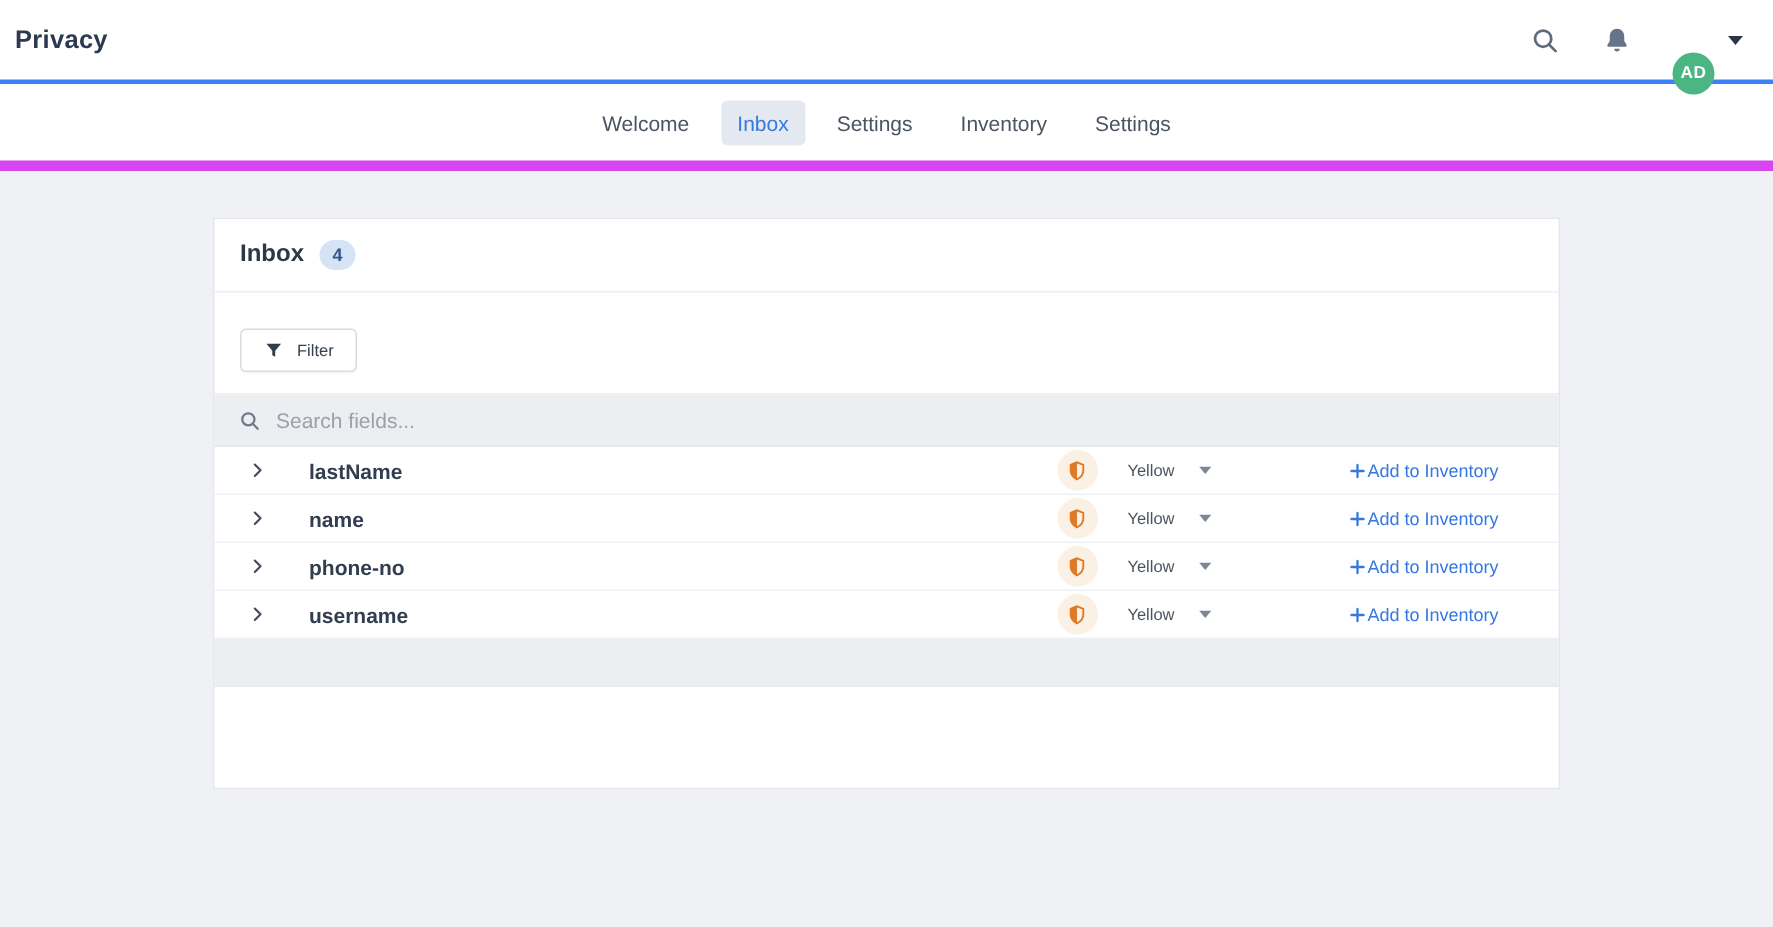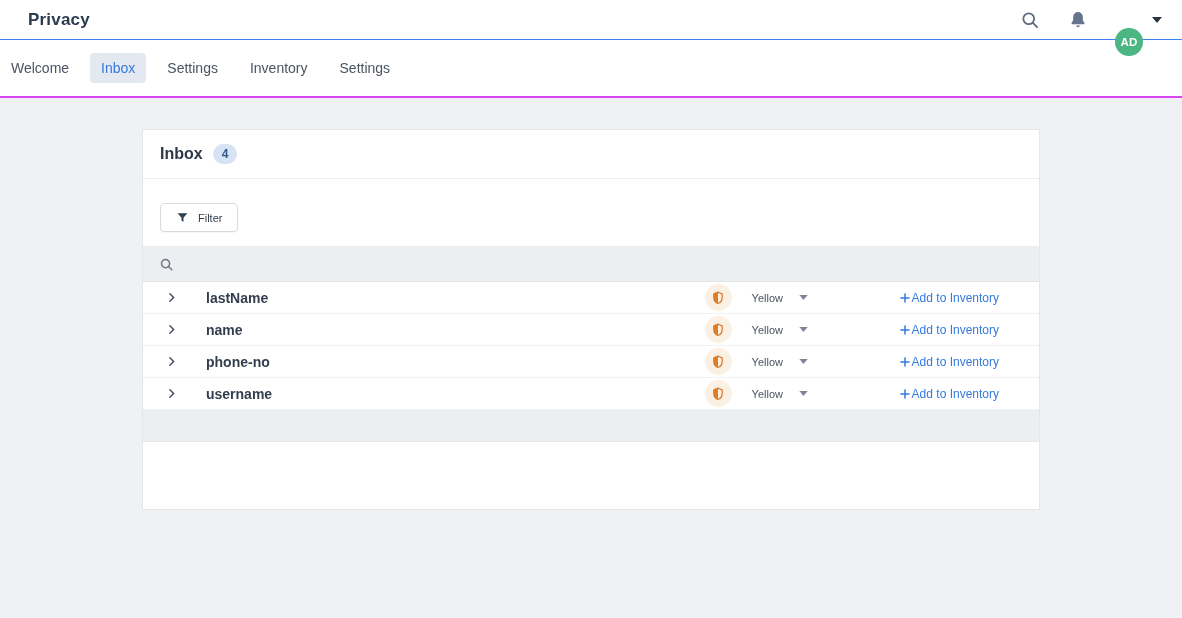--- a/index.html
+++ b/index.html
@@ -14,26 +14,26 @@
     --accent: #3579de;
     --avatar-green: #4bb583;
     --shield-orange: #dd7b28;
     --badge-bg: #d6e3f5;
     --badge-text: #2f5788;
     --tab-active-bg: #e4e9f1;
   }
 
   
   .app-header {
-    height: 40px;
+    height: 56px;
     background: #ffffff;
-    border-bottom: 1px solid #3b82f6;
-    display: flex;
-    align-items: center;
-    padding: 0 20px 0 28px;
+    border-bottom: 3px solid #3b82f6;
+    display: flex;
+    align-items: center;
+    padding: 0 20px 0 10px;
   }
   .app-title {
     font-size: 17px;
     font-weight: 700;
     color: #2c3a50;
     letter-spacing: 0.2px;
   }
   .header-right {
     margin-left: auto;
     display: flex;
@@ -57,24 +57,24 @@
     display: flex; align-items: center; justify-content: center;
     letter-spacing: 0.3px;
     margin-top: 45px;
   }
   .caret-down { color: #2b3644; display: flex; }
 
   
   .tab-bar {
     height: 58px;
     background: #ffffff;
-    border-bottom: 2px solid #d946ef;
-    display: flex;
-    align-items: center;
-    justify-content: flex-start;
+    border-bottom: 7px solid #d946ef;
+    display: flex;
+    align-items: center;
+    justify-content: center;
     gap: 10px;
   }
   .tab {
     font-size: 14px;
     color: #4a5462;
     padding: 7px 11px;
     border-radius: 4px;
     cursor: pointer;
     white-space: nowrap;
   }
@@ -272,20 +272,21 @@
       </button>
     </div>
 
     <div class="search-bar">
       <span class="search-glyph">
         <svg width="15" height="15" viewBox="0 0 24 24" fill="none" stroke="currentColor" stroke-width="2.4" stroke-linecap="round">
           <circle cx="10.5" cy="10.5" r="6.5"></circle>
             <line x1="15.5" y1="15.5" x2="20.5" y2="20.5"></line>
         </svg>
       </span>
+      <input class="search-input" type="text" placeholder="Search fields..." style="">
     </div>
 
     <div id="rows-container">
         <div class="field-row">
     <span class="expander">
       <svg width="13" height="13" viewBox="0 0 24 24" fill="none" stroke="currentColor" stroke-width="2.6" stroke-linecap="round" stroke-linejoin="round">
         <polyline points="9 5 16 12 9 19"></polyline>
       </svg>
     </span>
     <span class="field-name">lastName</span>

